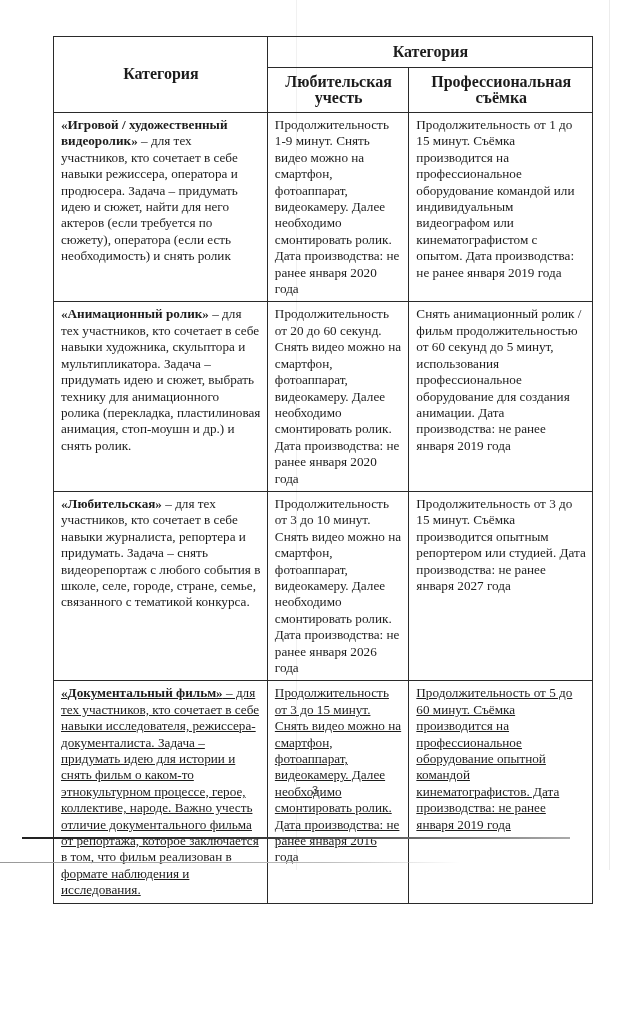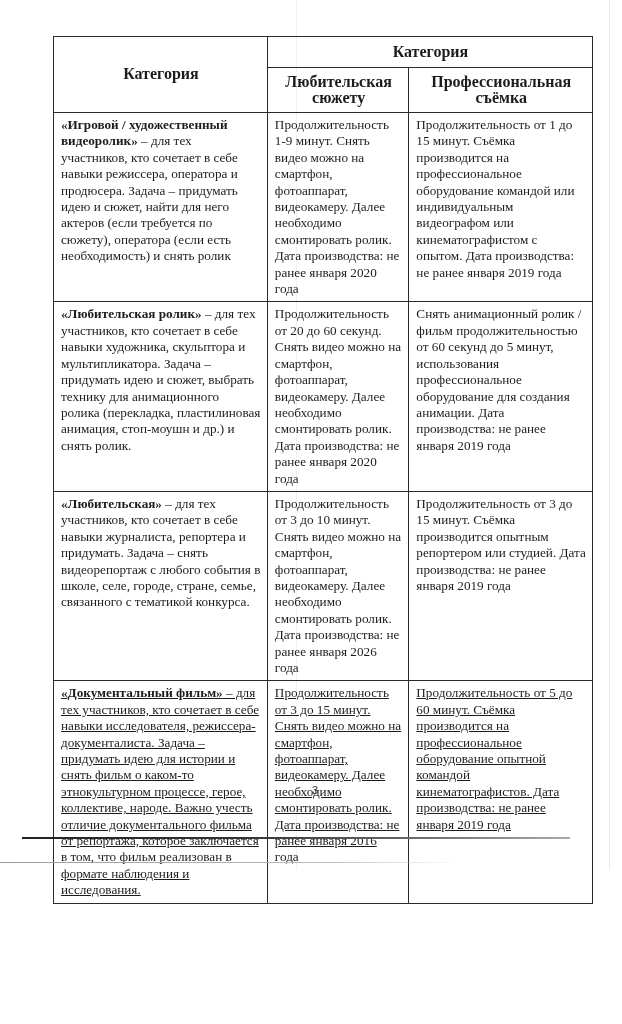--- a/index.html
+++ b/index.html
@@ -57,40 +57,40 @@
     <col class="col1">
       <col class="col2">
       <col class="col3">
   </colgroup>
   <tbody>
       <tr>
     <th rowspan="2">Категория</th>
     <th colspan="2" class="hdr-cat">Категория</th>
   </tr>
   <tr>
-    <th class="hdr-sub">Любительская сюжету</th>
+    <th class="hdr-sub">Любительская учесть</th>
     <th class="hdr-sub">Профессиональная съёмка</th>
   </tr>
 
   <tr class="row1">
     <td><span class="bold-name">«Игровой / художественный видеоролик»</span><span> – для тех участников, кто сочетает в себе навыки режиссера, оператора и продюсера. Задача – придумать идею и сюжет, найти для него актеров (если требуется по сюжету), оператора (если есть необходимость) и снять ролик</span></td>
     <td>Продолжительность 1-9 минут. Снять видео можно на смартфон, фотоаппарат, видеокамеру. Далее необходимо смонтировать ролик. Дата производства: не ранее января 2020 года</td>
     <td>Продолжительность от 1 до 15 минут. Съёмка производится на профессиональное оборудование командой или индивидуальным видеографом или кинематографистом с опытом. Дата производства: не ранее января 2019 года</td>
   </tr>
 
   <tr class="row2">
-    <td><span class="bold-name">«Любительская ролик»</span><span> – для тех участников, кто сочетает в себе навыки художника, скульптора и мультипликатора. Задача – придумать идею и сюжет, выбрать технику для анимационного ролика (перекладка, пластилиновая анимация, стоп-моушн и др.) и снять ролик.</span></td>
+    <td><span class="bold-name">«Анимационный ролик»</span><span> – для тех участников, кто сочетает в себе навыки художника, скульптора и мультипликатора. Задача – придумать идею и сюжет, выбрать технику для анимационного ролика (перекладка, пластилиновая анимация, стоп-моушн и др.) и снять ролик.</span></td>
     <td>Продолжительность от 20 до 60 секунд. Снять видео можно на смартфон, фотоаппарат, видеокамеру. Далее необходимо смонтировать ролик. Дата производства: не ранее января 2020 года</td>
     <td>Снять анимационный ролик / фильм продолжительностью от 60 секунд до 5 минут, использования профессиональное оборудование для создания анимации. Дата производства: не ранее января 2019 года</td>
   </tr>
 
   <tr class="row3">
     <td><span class="bold-name">«Любительская»</span><span> – для тех участников, кто сочетает в себе навыки журналиста, репортера и придумать. Задача – снять видеорепортаж с любого события в школе, селе, городе, стране, семье, связанного с тематикой конкурса.</span></td>
     <td>Продолжительность от 3 до 10 минут. Снять видео можно на смартфон, фотоаппарат, видеокамеру. Далее необходимо смонтировать ролик. Дата производства: не ранее января 2026 года</td>
-    <td>Продолжительность от 3 до 15 минут. Съёмка производится опытным репортером или студией. Дата производства: не ранее января 2019 года</td>
+    <td>Продолжительность от 3 до 15 минут. Съёмка производится опытным репортером или студией. Дата производства: не ранее января 2027 года</td>
   </tr>
 
   <tr class="row4">
     <td><span class="bold-name">«Документальный фильм»</span><span> – для тех участников, кто сочетает в себе навыки исследователя, режиссера-документалиста. Задача – придумать идею для истории и снять фильм о каком-то этнокультурном процессе, герое, коллективе, народе. Важно учесть отличие документального фильма от репортажа, которое заключается в том, что фильм реализован в формате наблюдения и исследования.</span></td>
     <td>Продолжительность от 3 до 15 минут. Снять видео можно на смартфон, фотоаппарат, видеокамеру. Далее необходимо смонтировать ролик. Дата производства: не ранее января 2016 года</td>
     <td>Продолжительность от 5 до 60 минут. Съёмка производится на профессиональное оборудование опытной командой кинематографистов. Дата производства: не ранее января 2019 года</td>
   </tr>
 </tbody>
   </table>
 

